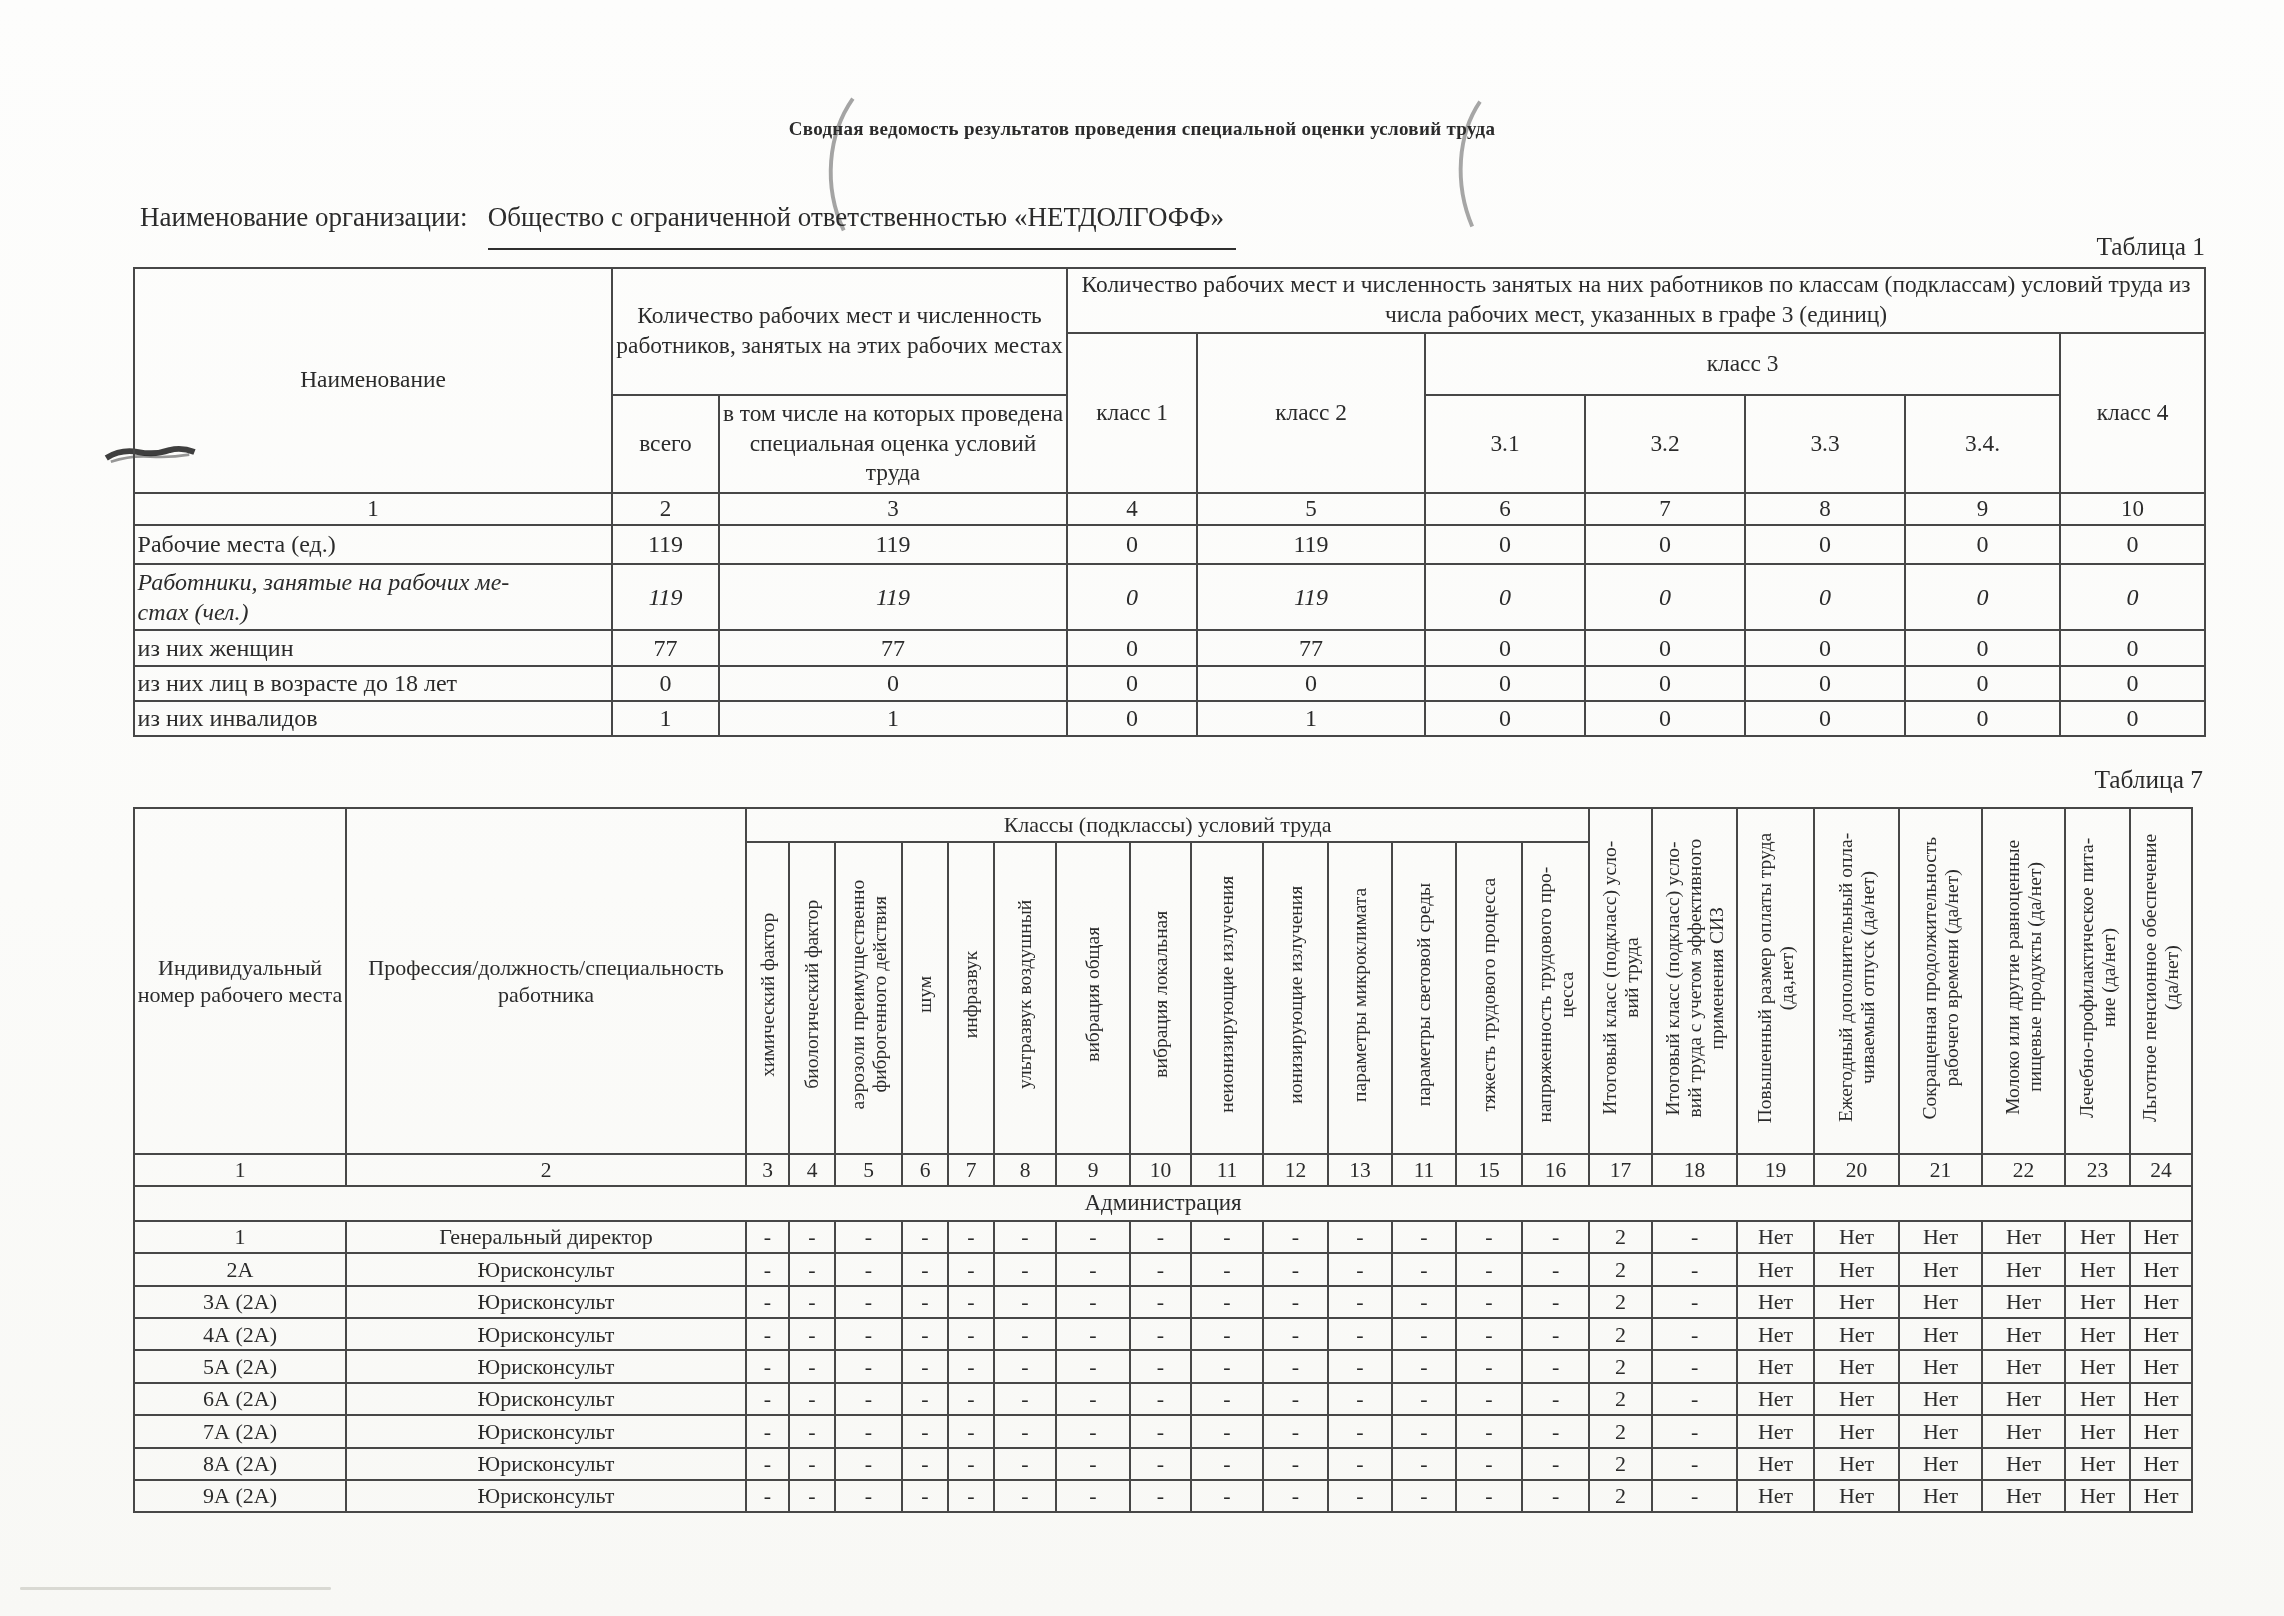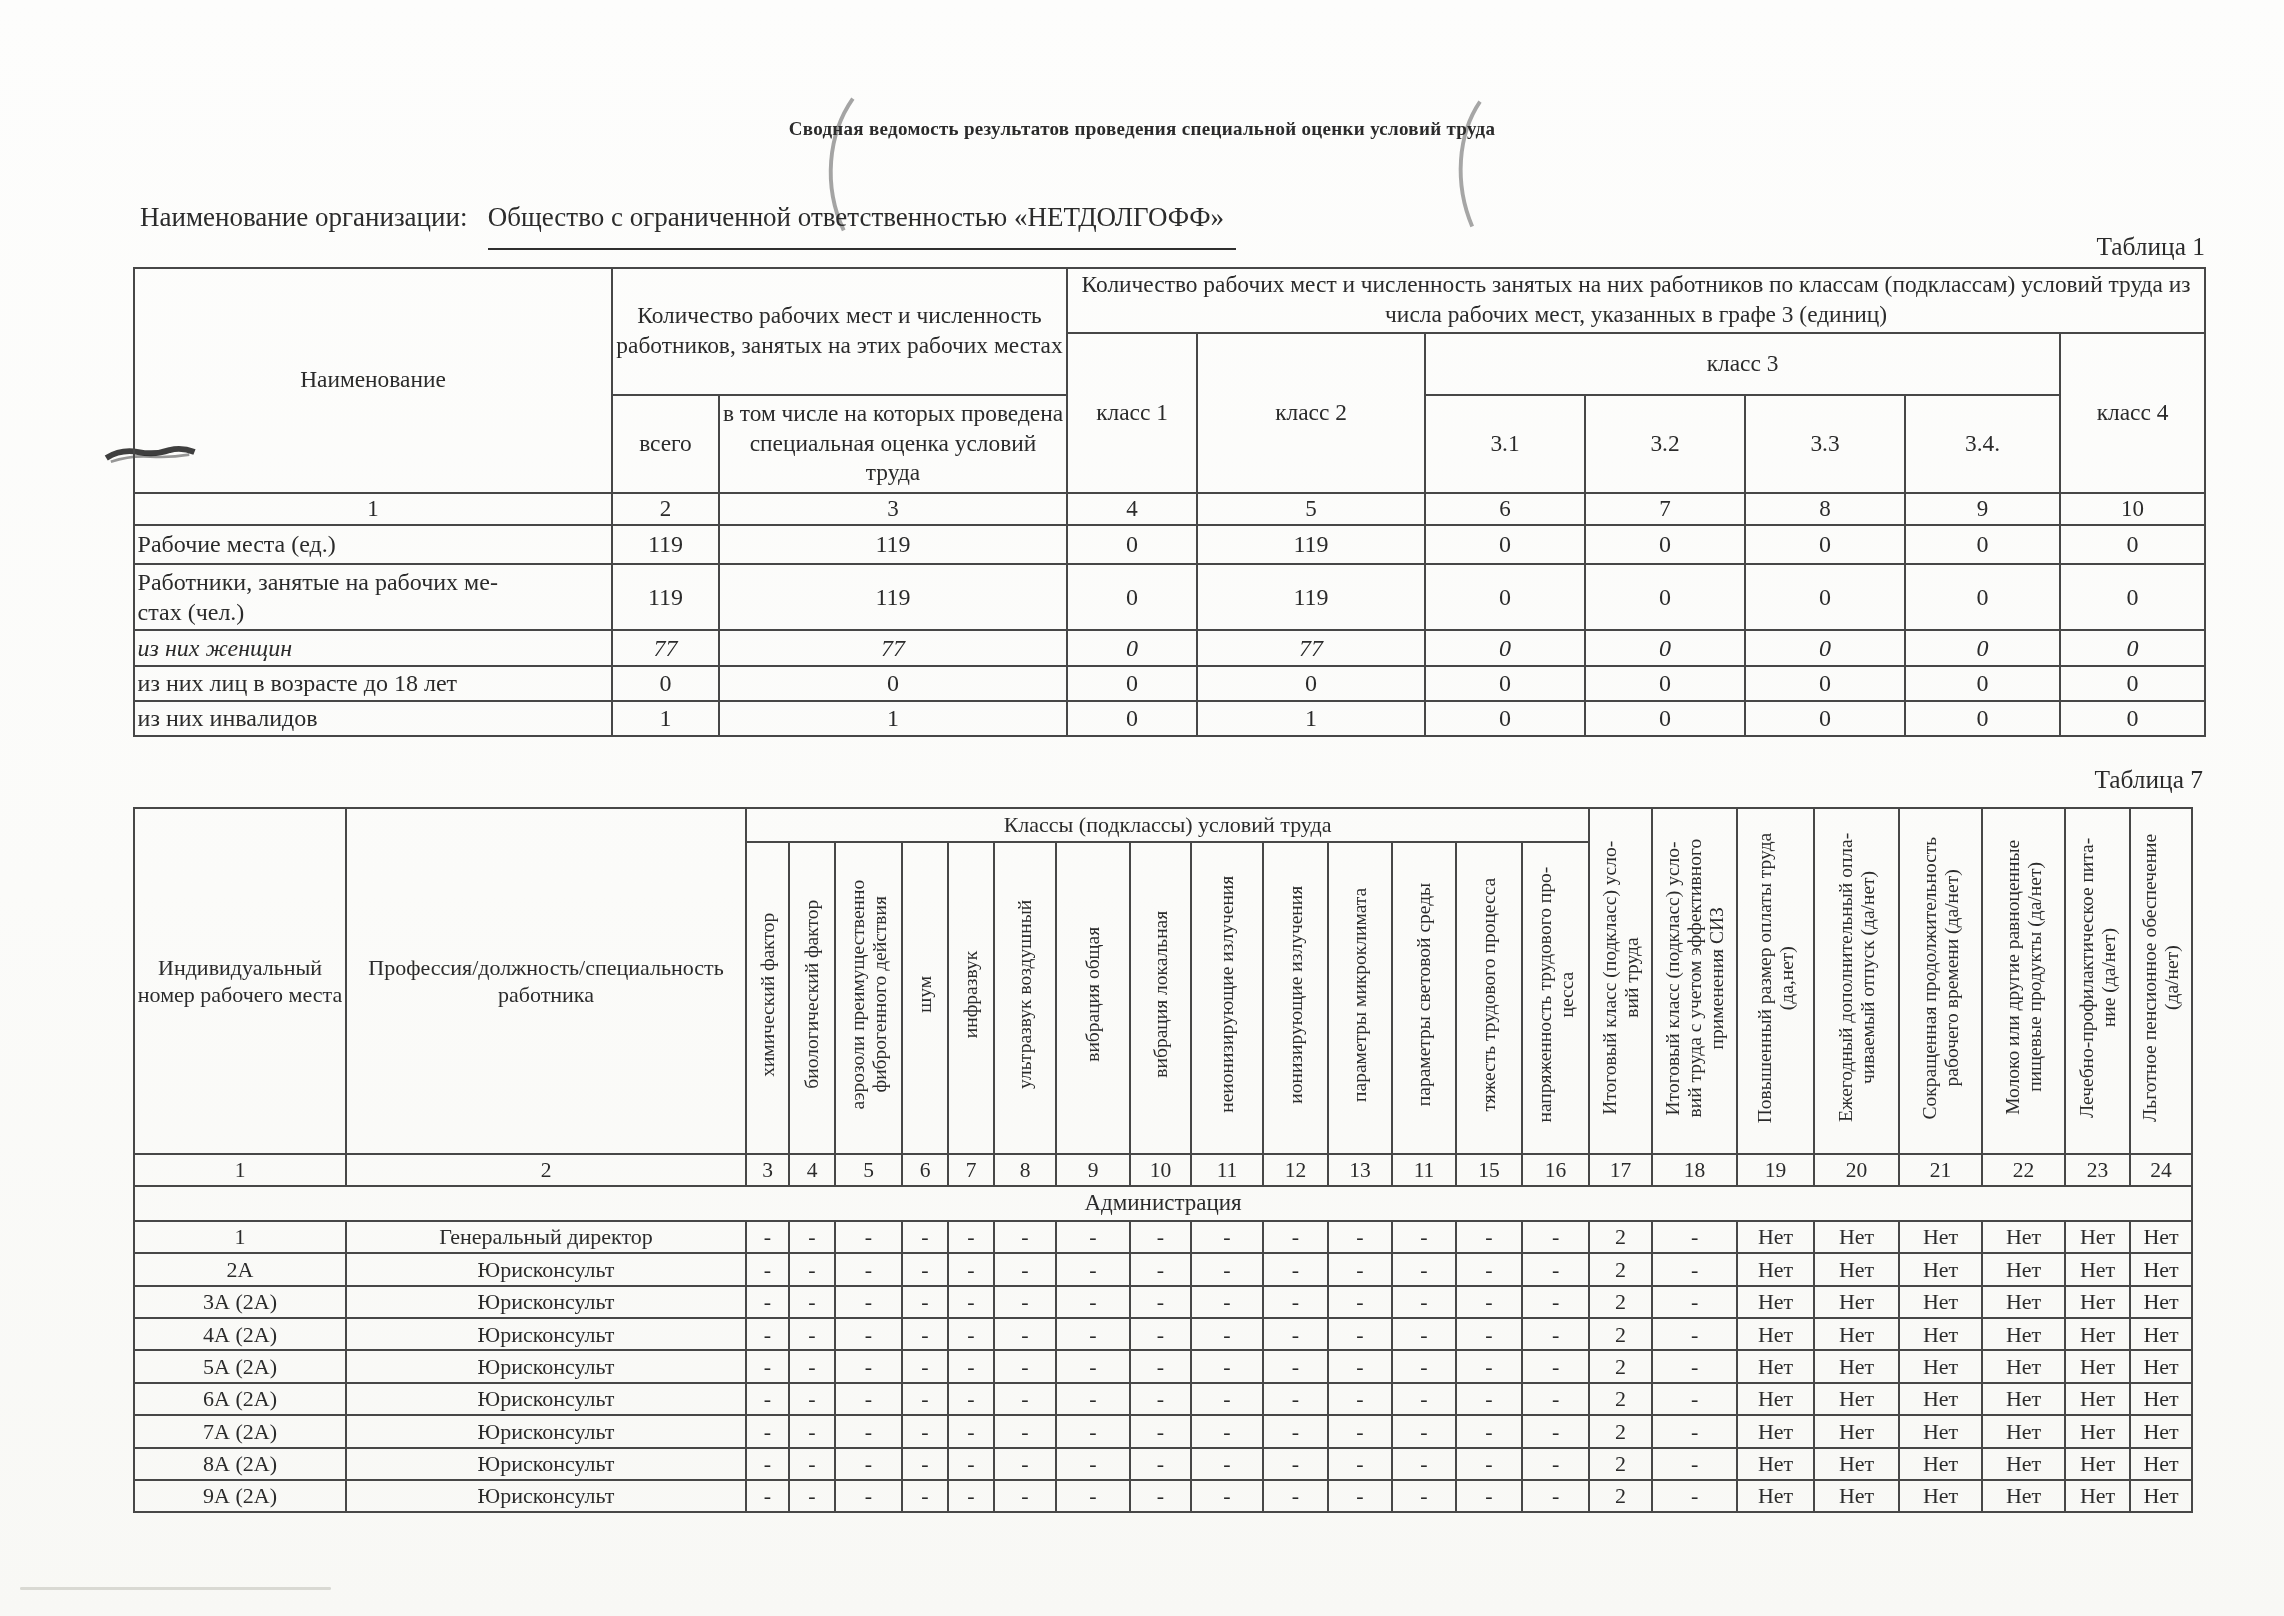--- a/index.html
+++ b/index.html
@@ -126,34 +126,34 @@
           <td>119</td>
           <td>119</td>
           <td>0</td>
           <td>119</td>
           <td>0</td>
           <td>0</td>
           <td>0</td>
           <td>0</td>
           <td>0</td>
         </tr>
-        <tr style="height: 60px;">
+        <tr style="height: 60px; font-style: italic;">
           <td class="lbl">Работники, занятые на рабочих ме-
 стах (чел.)</td>
           <td>119</td>
           <td>119</td>
           <td>0</td>
           <td>119</td>
           <td>0</td>
           <td>0</td>
           <td>0</td>
           <td>0</td>
           <td>0</td>
         </tr>
-        <tr style="height: 33px; font-style: italic;">
+        <tr style="height: 33px;">
           <td class="lbl">из них женщин</td>
           <td>77</td>
           <td>77</td>
           <td>0</td>
           <td>77</td>
           <td>0</td>
           <td>0</td>
           <td>0</td>
           <td>0</td>
           <td>0</td>

